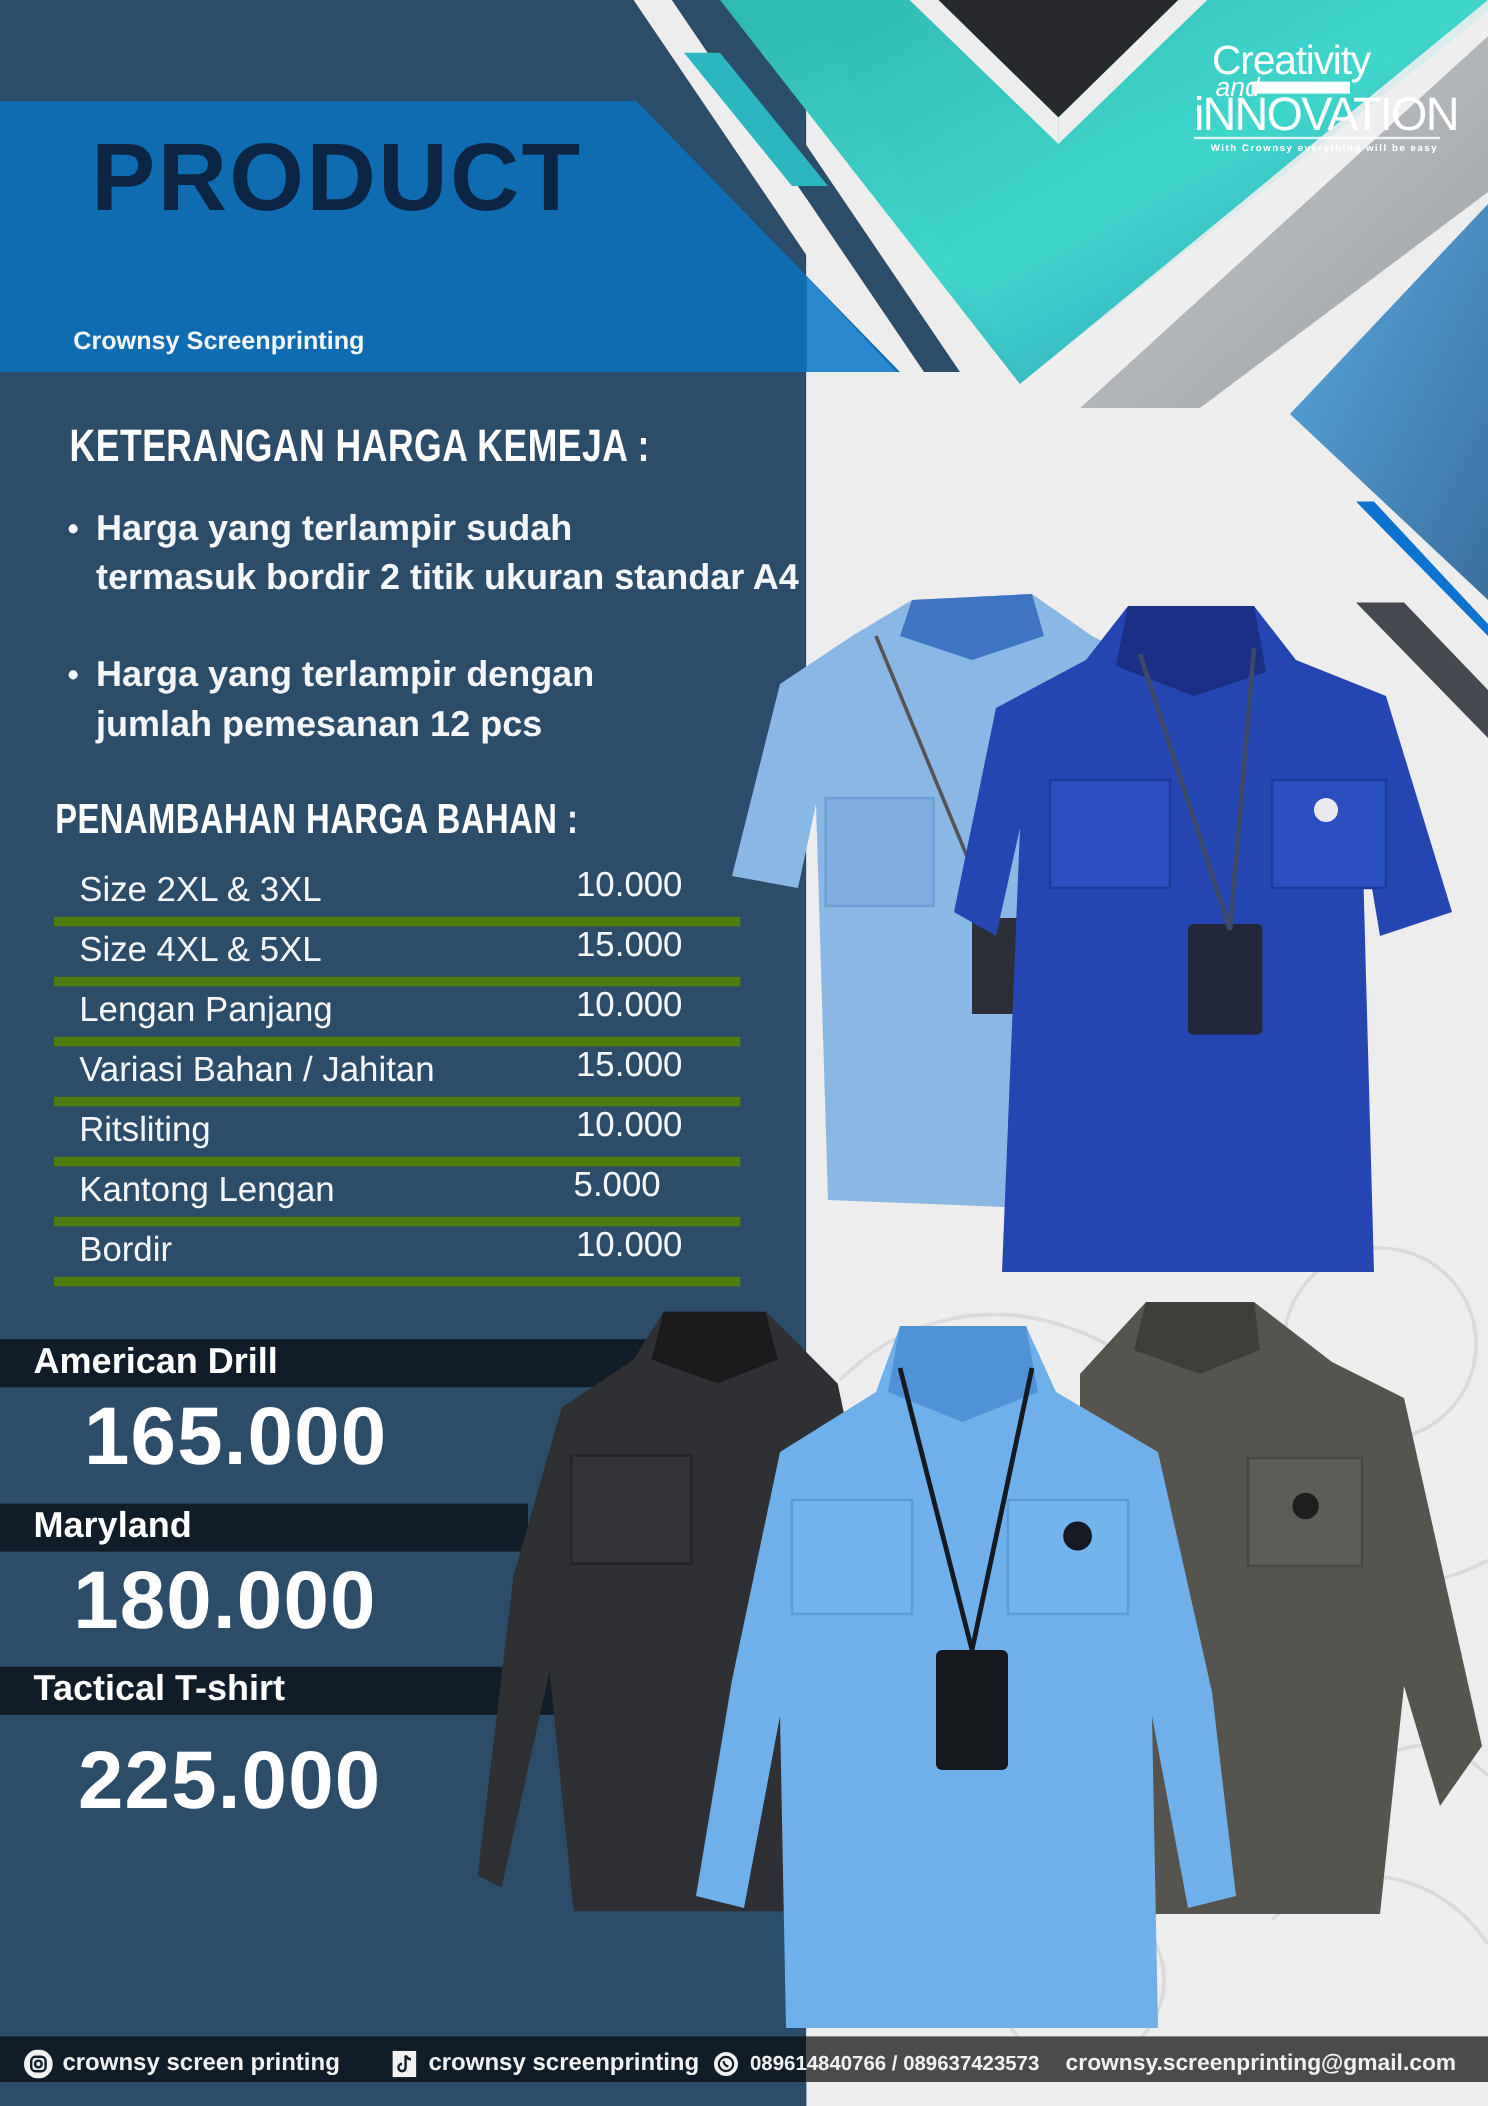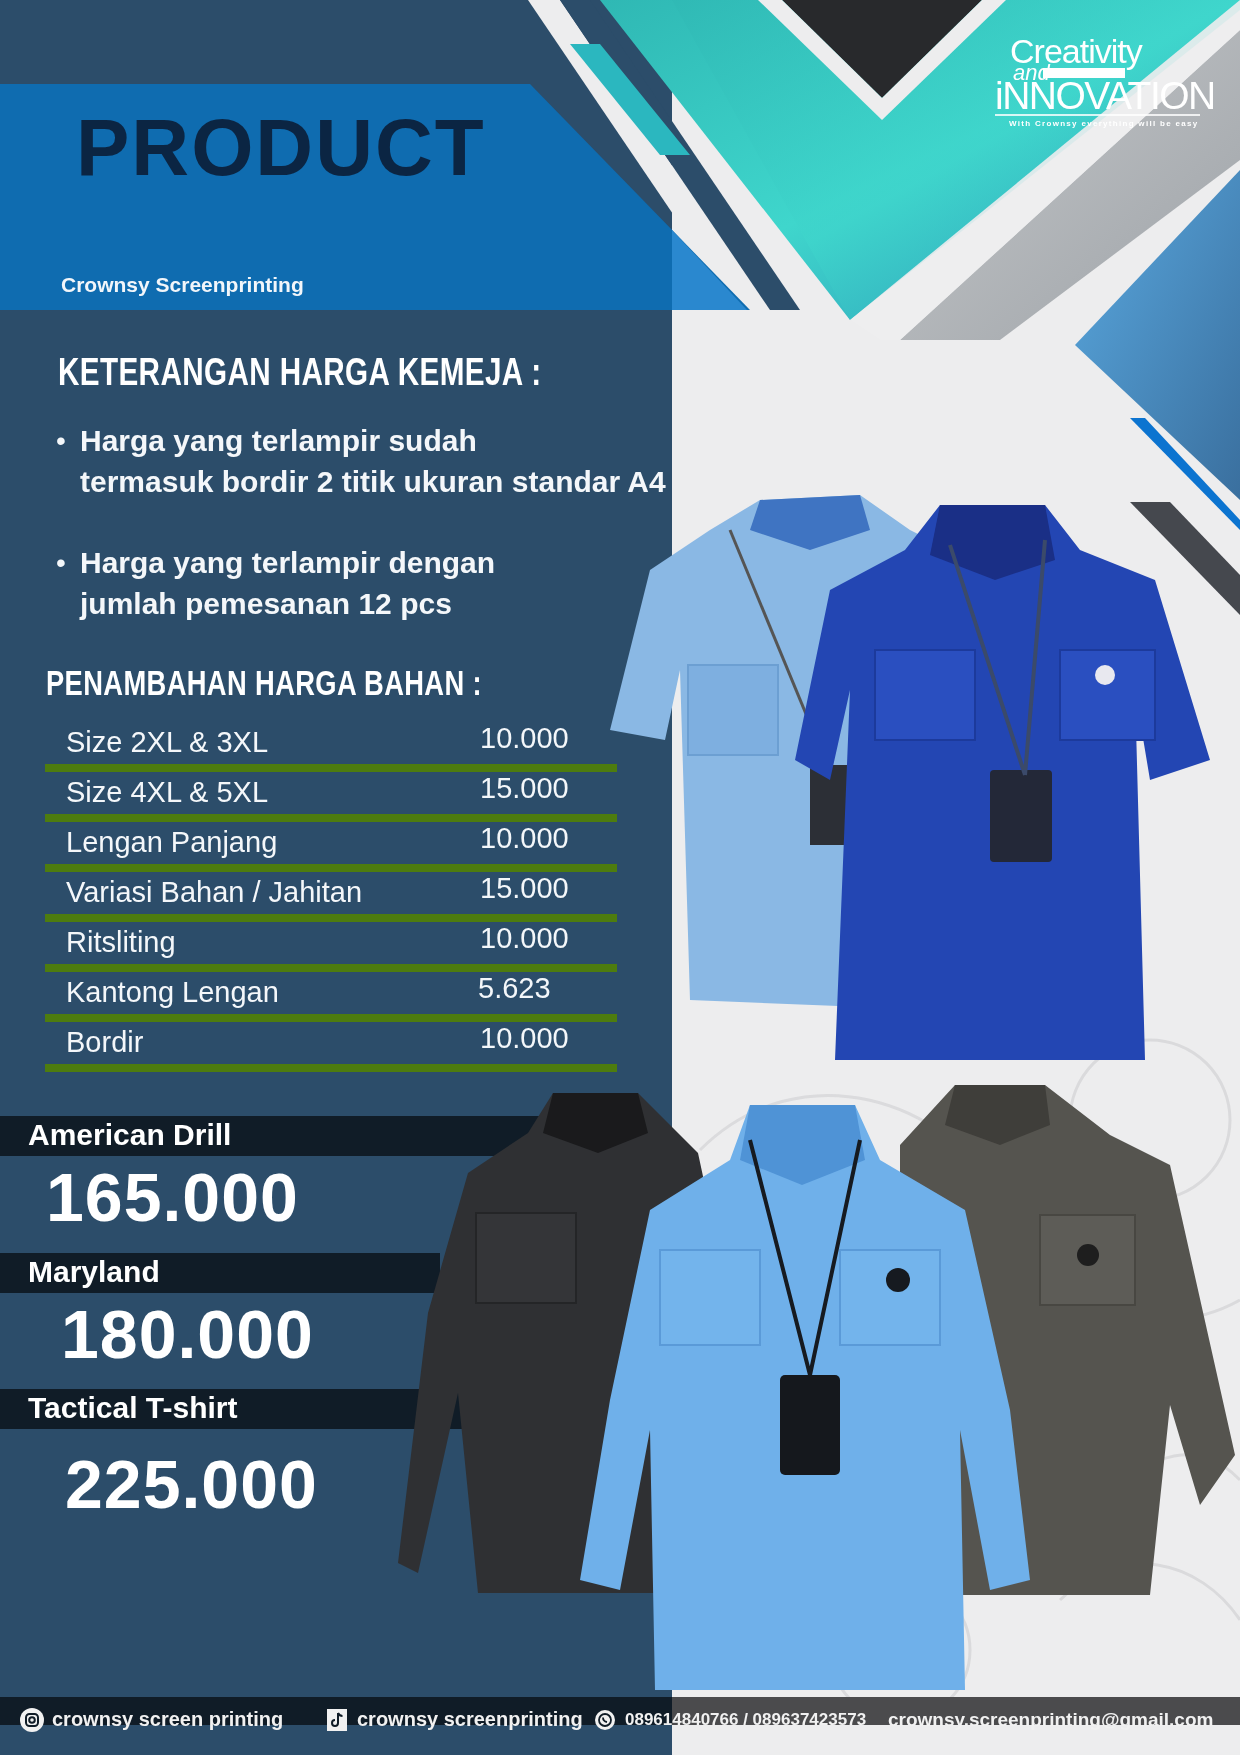--- a/index.html
+++ b/index.html
@@ -38,21 +38,21 @@
   .pt-row .lbl { position: absolute; left: 21px; top: 4px; font-size: 29px; color: #f4f7fa; }
   .pt-row .val { position: absolute; left: 425px; top: 0px; font-size: 29px; color: #f4f7fa; margin-left: 10px; }
 
   .prod-band { position: absolute; left: 0; height: 40px; background: #101c27; }
   .prod-name { position: absolute; left: 28px; font-weight: 700; font-size: 30px; color: #ffffff; line-height: 1; }
   .prod-price { position: absolute; font-weight: 700; font-size: 68px; color: #ffffff; line-height: 1; letter-spacing: 1px; }
 
   
   .shirt { position: absolute; }
 
-  .footer { position: absolute; left: 0; top: 1697px; width: 1240px; height: 28px;
+  .footer { position: absolute; left: 0; top: 1697px; width: 1240px; height: 38px;
     background: linear-gradient(90deg, #101c27 0, #101c27 672px, #4b4b4d 672px, #4b4b4d 1240px); display: flex; align-items: center; }
   .f-item { position: absolute; top: 0; height: 45px; display: flex; align-items: center; color: #f1f1f1; font-weight: 700; font-size: 20px; white-space: nowrap; }
   .f-icon { width: 24px; height: 24px; margin-right: 8px; display: inline-flex; align-items: center; justify-content: center; }
 
   .logo { position: absolute; left: 995px; top: 34px; color: #fff; }
   .logo .l1 { position: absolute; left: 15px; top: 0; font-size: 34px; letter-spacing: -1px; line-height: 1; }
   .logo .l2 { position: absolute; left: 18px; top: 28px; font-size: 22px; line-height: 1; font-style: italic; }
   .logo .l2bar { position: absolute; left: 48px; top: 34px; width: 82px; height: 10px; background: #fff; }
   .logo .l3 { position: absolute; left: 0; top: 42px; font-size: 39px; letter-spacing: -1.5px; line-height: 1; }
   .logo .l3line { position: absolute; left: 0; top: 80px; width: 205px; height: 2px; background: #fff; opacity: .8; }
@@ -161,31 +161,31 @@
     <div class="pt-row">
       <span class="lbl">Variasi Bahan / Jahitan</span>
       <span class="val">15.000</span>
     </div>
     <div class="pt-row">
       <span class="lbl">Ritsliting</span>
       <span class="val">10.000</span>
     </div>
     <div class="pt-row">
       <span class="lbl">Kantong Lengan</span>
-      <span class="val" style="left:423px">5.623</span>
+      <span class="val" style="left:423px">5.000</span>
     </div>
     <div class="pt-row">
       <span class="lbl">Bordir</span>
       <span class="val">10.000</span>
     </div>
   </div>
 
   <div class="prod-band" style="top:1116px;width:600px"></div>
   <div class="prod-name" style="top:1120px">American Drill</div>
-  <div class="prod-price" style="left:46px;top:1163px">165.000</div>
+  <div class="prod-price" style="left:70px;top:1163px">165.000</div>
 
   <div class="prod-band" style="top:1253px;width:440px"></div>
   <div class="prod-name" style="top:1257px">Maryland</div>
   <div class="prod-price" style="left:61px;top:1300px">180.000</div>
 
   <div class="prod-band" style="top:1389px;width:500px"></div>
   <div class="prod-name" style="top:1393px">Tactical T-shirt</div>
   <div class="prod-price" style="left:65px;top:1450px">225.000</div>
 
   <svg class="shirt" style="left:610px;top:490px;width:440px;height:560px" viewBox="0 0 440 560">

